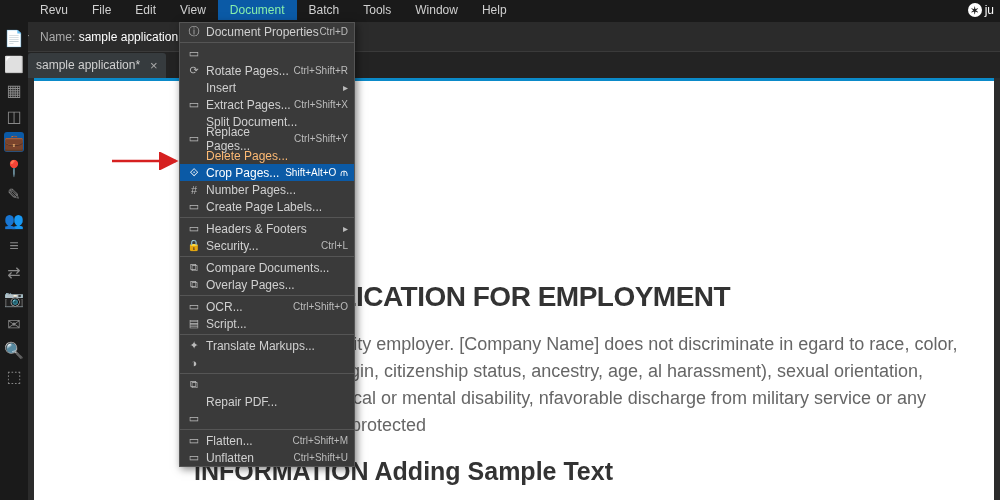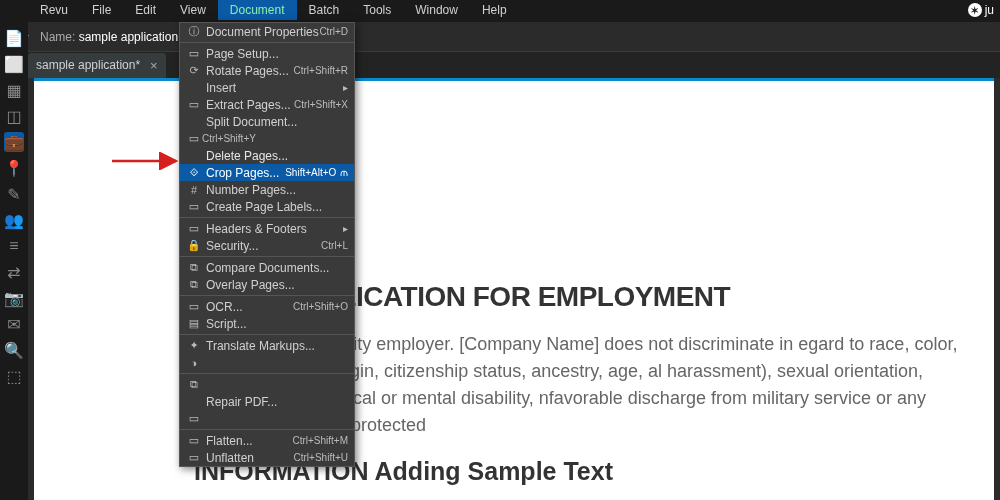--- a/index.html
+++ b/index.html
@@ -18,21 +18,21 @@
 .leftbar .lb{width:20px;height:20px;display:flex;align-items:center;justify-content:center;color:#888;cursor:pointer}
 .leftbar .lb.sel{background:#0b5aa6;color:#fff;border-radius:3px}
 .canvas{position:absolute;left:28px;right:0;top:78px;bottom:0;background:#2b2b2b}
 .page{background:#fff;margin:0 auto;height:100%;width:960px;color:#444;padding:200px 28px 0 160px;border-top:3px solid #0b8ac9}
 .page h1{font-weight:700;font-size:28px;color:#333;margin-bottom:18px;letter-spacing:-0.5px}
 .page p{font-size:18px;color:#666;margin-bottom:18px;line-height:1.5}
 .page h2{font-weight:700;font-size:25px;color:#333;margin-bottom:20px}
 .dropdown{position:absolute;left:179px;top:22px;width:176px;background:#3a3a3a;border:1px solid #555;font-size:12px;z-index:10;box-shadow:2px 2px 8px rgba(0,0,0,.5)}
 .dropdown .mi{display:flex;align-items:center;height:17px;padding:0 6px;cursor:pointer;position:relative}
 .dropdown .mi.sel{background:#0b5aa6;color:#fff}
-.dropdown .mi.disabled{color:#e5e5e5}
+.dropdown .mi.disabled{color:#fdba74}
 .dropdown .mi .ico{width:16px;display:flex;justify-content:center;font-size:11px;color:#bbb}
 .dropdown .mi.sel .ico{color:#fff}
 .dropdown .mi .lbl{flex:1;padding-left:4px}
 .dropdown .mi .sc{color:#bbb;font-size:10px}
 .dropdown .mi.sel .sc{color:#fff}
 .dropdown .mi .sub{color:#bbb;font-size:10px;position:absolute;right:6px}
 .dropdown .mi .pin{color:#fff;font-size:11px;margin-left:4px}
 .dropdown .sep{height:1px;background:#555;margin:2px 0}
 .arrow{position:absolute;left:112px;top:152px;z-index:20}
 .arrow svg{display:block}
@@ -99,21 +99,20 @@
 
 <div class="dropdown">
     <div class="mi">
       <span class="ico">ⓘ</span>
       <span class="lbl">Document Properties</span>
       <span class="sc">Ctrl+D</span>
     </div>
     <div class="sep"></div>
     <div class="mi">
       <span class="ico">▭</span>
-      <span class="lbl">Page Setup...</span>
     </div>
     <div class="mi">
       <span class="ico">⟳</span>
       <span class="lbl">Rotate Pages...</span>
       <span class="sc">Ctrl+Shift+R</span>
     </div>
     <div class="mi">
       <span class="ico"></span>
       <span class="lbl">Insert</span>
       <span class="sub">▸</span>
@@ -122,20 +121,21 @@
       <span class="ico">▭</span>
       <span class="lbl">Extract Pages...</span>
       <span class="sc">Ctrl+Shift+X</span>
     </div>
     <div class="mi">
       <span class="ico"></span>
       <span class="lbl">Split Document...</span>
     </div>
     <div class="mi">
       <span class="ico">▭</span>
+      <span class="lbl">Replace Pages...</span>
       <span class="sc">Ctrl+Shift+Y</span>
     </div>
     <div class="mi disabled">
       <span class="ico"></span>
       <span class="lbl">Delete Pages...</span>
     </div>
     <div class="mi sel">
       <span class="ico">⟐</span>
       <span class="lbl">Crop Pages...</span>
       <span class="sc">Shift+Alt+O</span>

